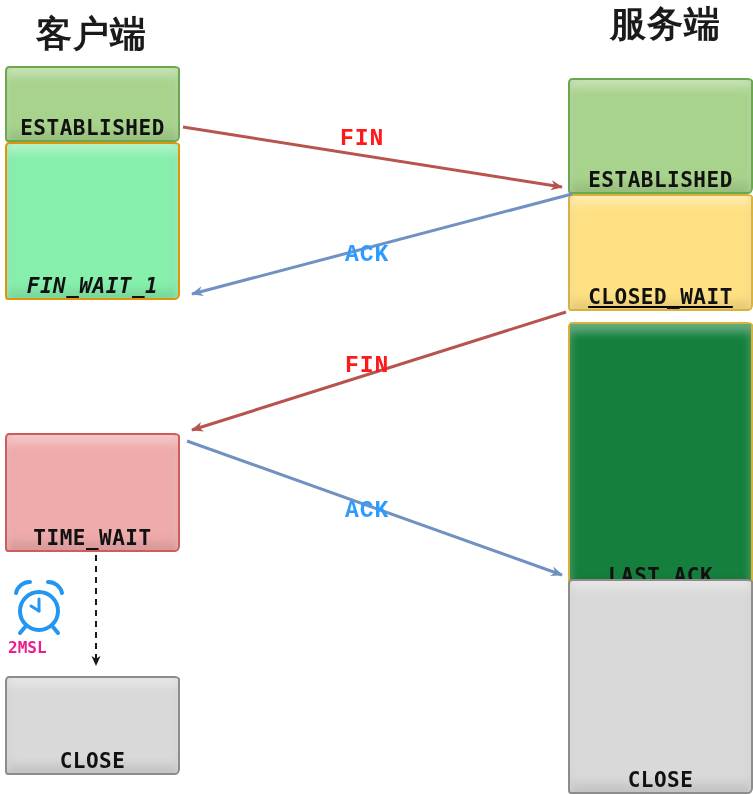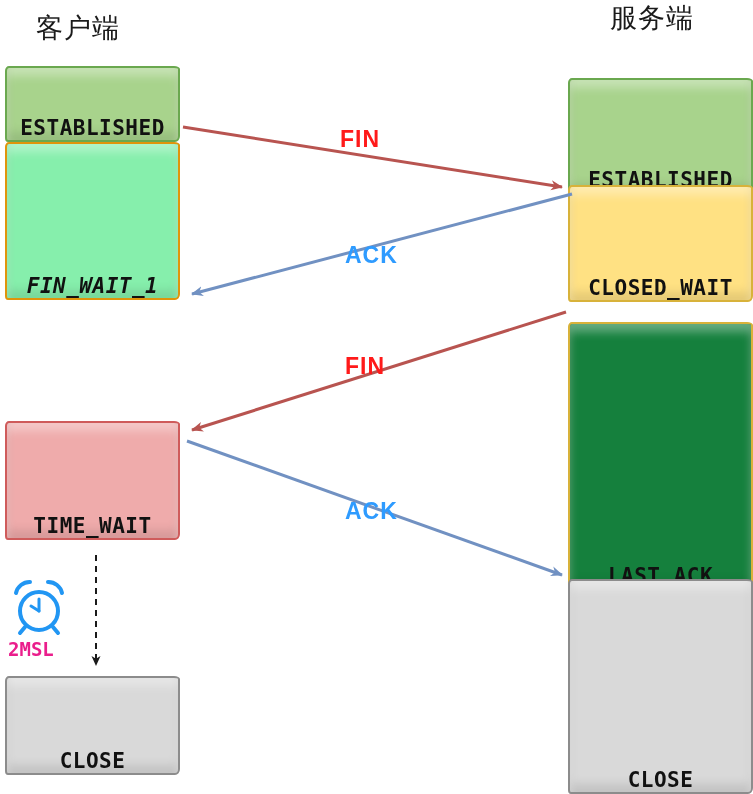--- a/index.html
+++ b/index.html
@@ -10,22 +10,22 @@
   }
   .canvas {
     position: relative;
     width: 753px;
     height: 794px;
     background: #ffffff;
     overflow: hidden;
   }
   .title {
     position: absolute;
-    font-size: 27px;
-    font-weight: 400;
+    font-size: 36px;
+    font-weight: 700;
     color: #1a1a1a;
     z-index: 3;
     letter-spacing: 1px;
   }
   .state {
     position: absolute;
     box-sizing: border-box;
     border: 2px solid #888;
     display: flex;
     align-items: flex-end;
@@ -39,31 +39,31 @@
   .state-label {
     font-family: "DejaVu Sans Mono", monospace;
     font-weight: bold;
     font-size: 21px;
     color: #111111;
     letter-spacing: 0.5px;
     white-space: nowrap;
   }
   .msg {
     position: absolute;
-    font-family: Liberation Sans, sans-serif;
+    font-family: Liberation Mono, monospace;
     font-weight: bold;
     font-size: 23px;
     z-index: 3;
     letter-spacing: 1px;
   }
   .timer-label {
     position: absolute;
     font-family: "DejaVu Sans Mono", monospace;
     font-weight: bold;
-    font-size: 19px;
+    font-size: 16px;
     z-index: 3;
   }
   .overlay {
     position: absolute;
     left: 0;
     top: 0;
     z-index: 2;
     pointer-events: none;
   }
   .clock {
@@ -80,31 +80,31 @@
 
   <div class="title" style="left:36px; top:10px">客户端</div>
   <div class="title" style="left:610px; top:0">服务端</div>
 
   <div class="state client-state" style="top: 66px; height: 76px; background: rgb(168, 211, 140); border-color: rgb(106, 168, 79);">
     <span class="state-label">ESTABLISHED</span>
   </div>
   <div class="state client-state" style="top: 142px; height: 158px; background: #86efac; border-color: rgb(224, 148, 11); font-style: italic;">
     <span class="state-label">FIN_WAIT_1</span>
   </div>
-  <div class="state client-state" style="top: 421px; height: 119px; background: rgb(239, 171, 171); border-color: rgb(207, 91, 91);">
+  <div class="state client-state" style="top: 433px; height: 119px; background: rgb(239, 171, 171); border-color: rgb(207, 91, 91);">
     <span class="state-label">TIME_WAIT</span>
   </div>
   <div class="state client-state" style="top: 676px; height: 99px; background: rgb(217, 217, 217); border-color: rgb(140, 140, 140);">
     <span class="state-label">CLOSE</span>
   </div>
 
   <div class="state server-state" style="top: 78px; height: 116px; background: rgb(168, 211, 140); border-color: rgb(106, 168, 79);">
     <span class="state-label">ESTABLISHED</span>
   </div>
-  <div class="state server-state" style="top: 185px; height: 117px; background: rgb(255, 225, 131); border-color: rgb(216, 178, 58);">
+  <div class="state server-state" style="top: 194px; height: 117px; background: rgb(255, 225, 131); border-color: rgb(216, 178, 58); text-decoration: underline;">
     <span class="state-label">CLOSED_WAIT</span>
   </div>
   <div class="state server-state" style="top: 322px; height: 268px; background: #15803d; border-color: rgb(216, 178, 58);">
     <span class="state-label">LAST_ACK</span>
   </div>
   <div class="state server-state" style="top: 579px; height: 215px; background: rgb(217, 217, 217); border-color: rgb(140, 140, 140);">
     <span class="state-label">CLOSE</span>
   </div>
 
   <div class="msg" style="left: 340px; top: 126px; color: rgb(255, 26, 26);">FIN</div>

